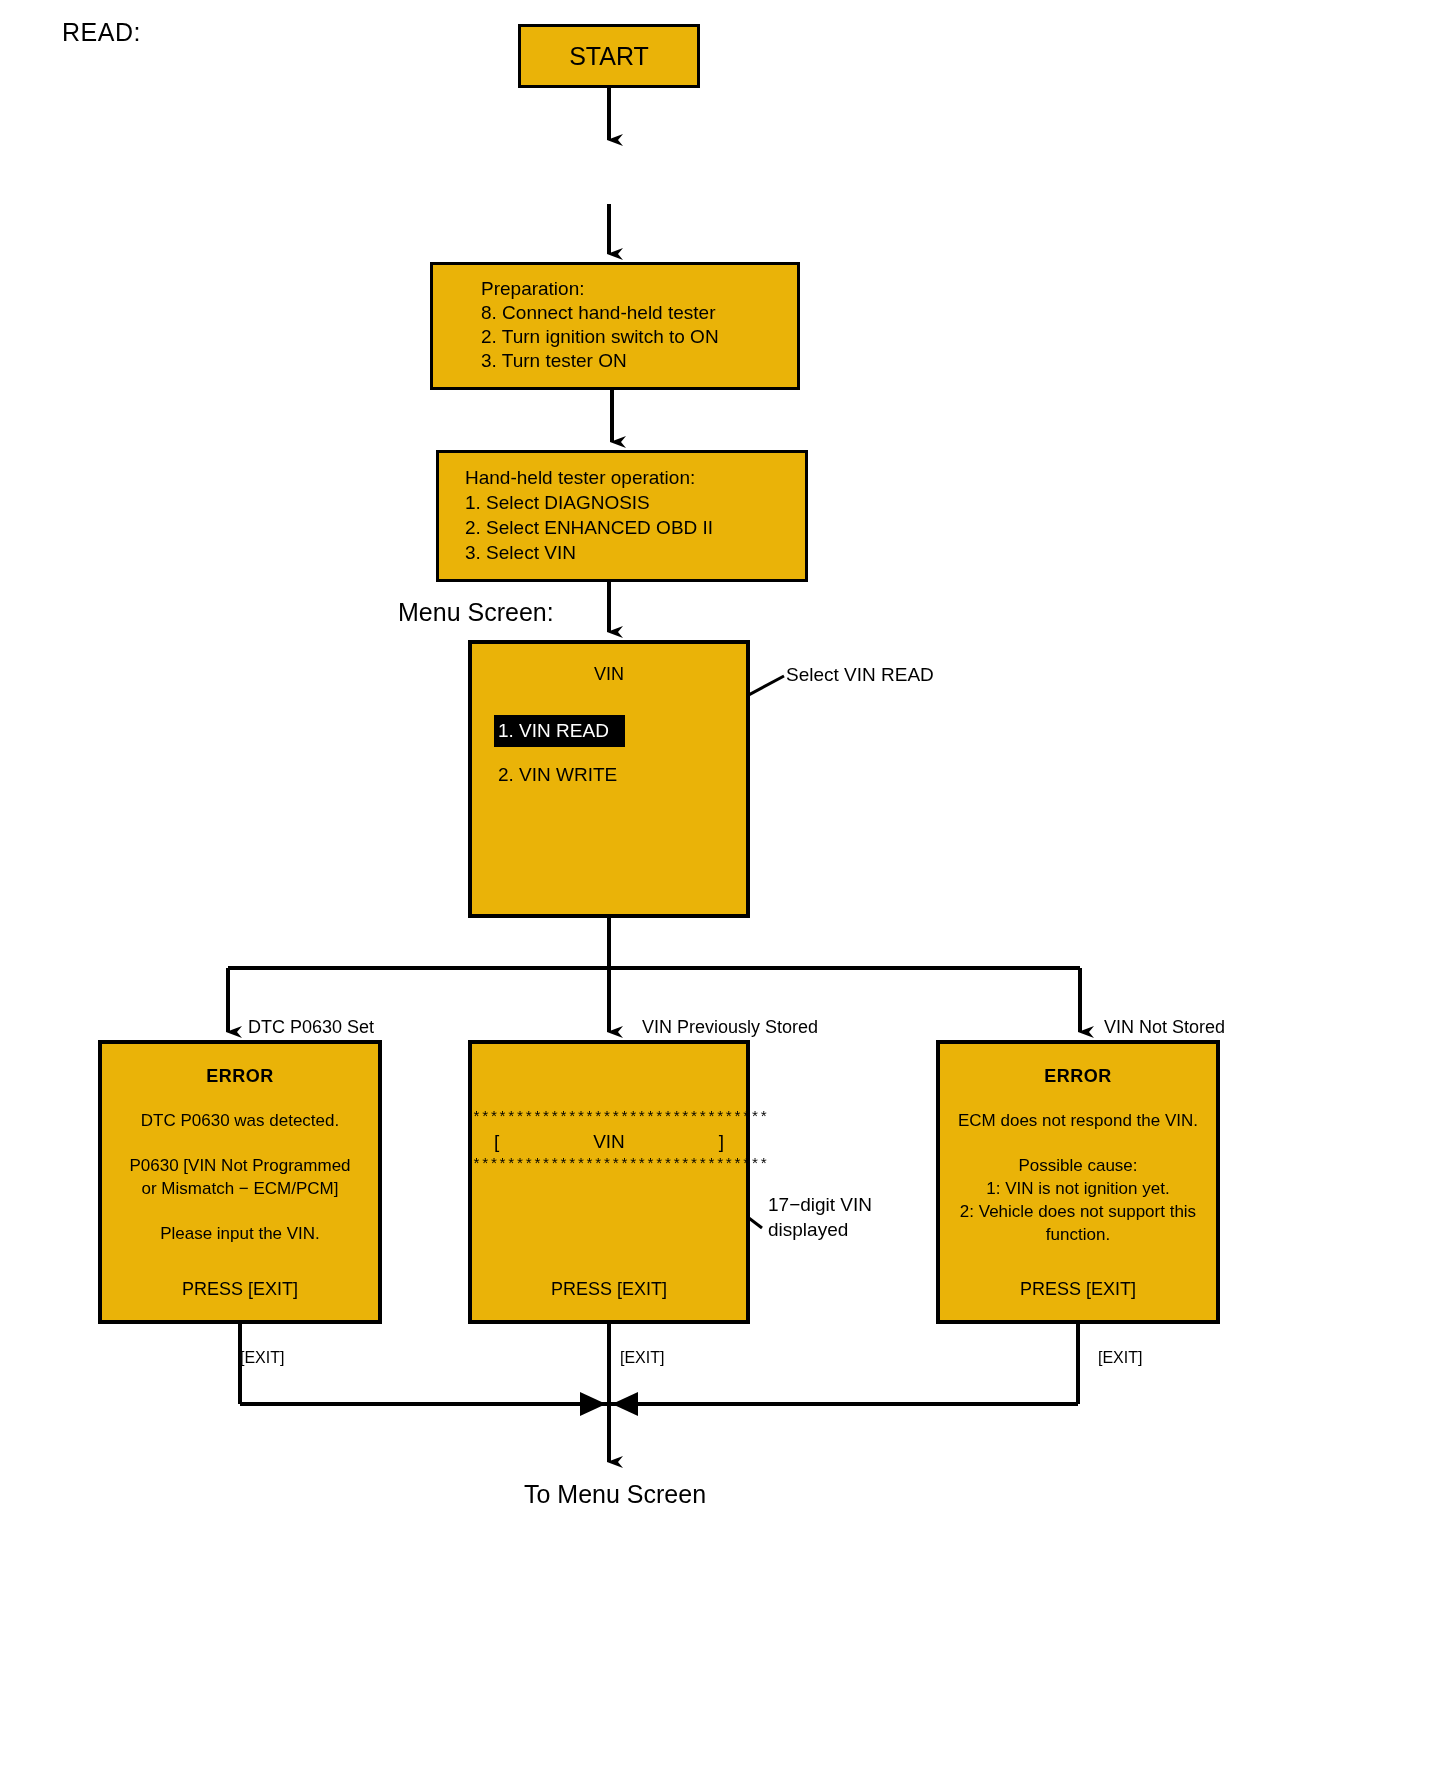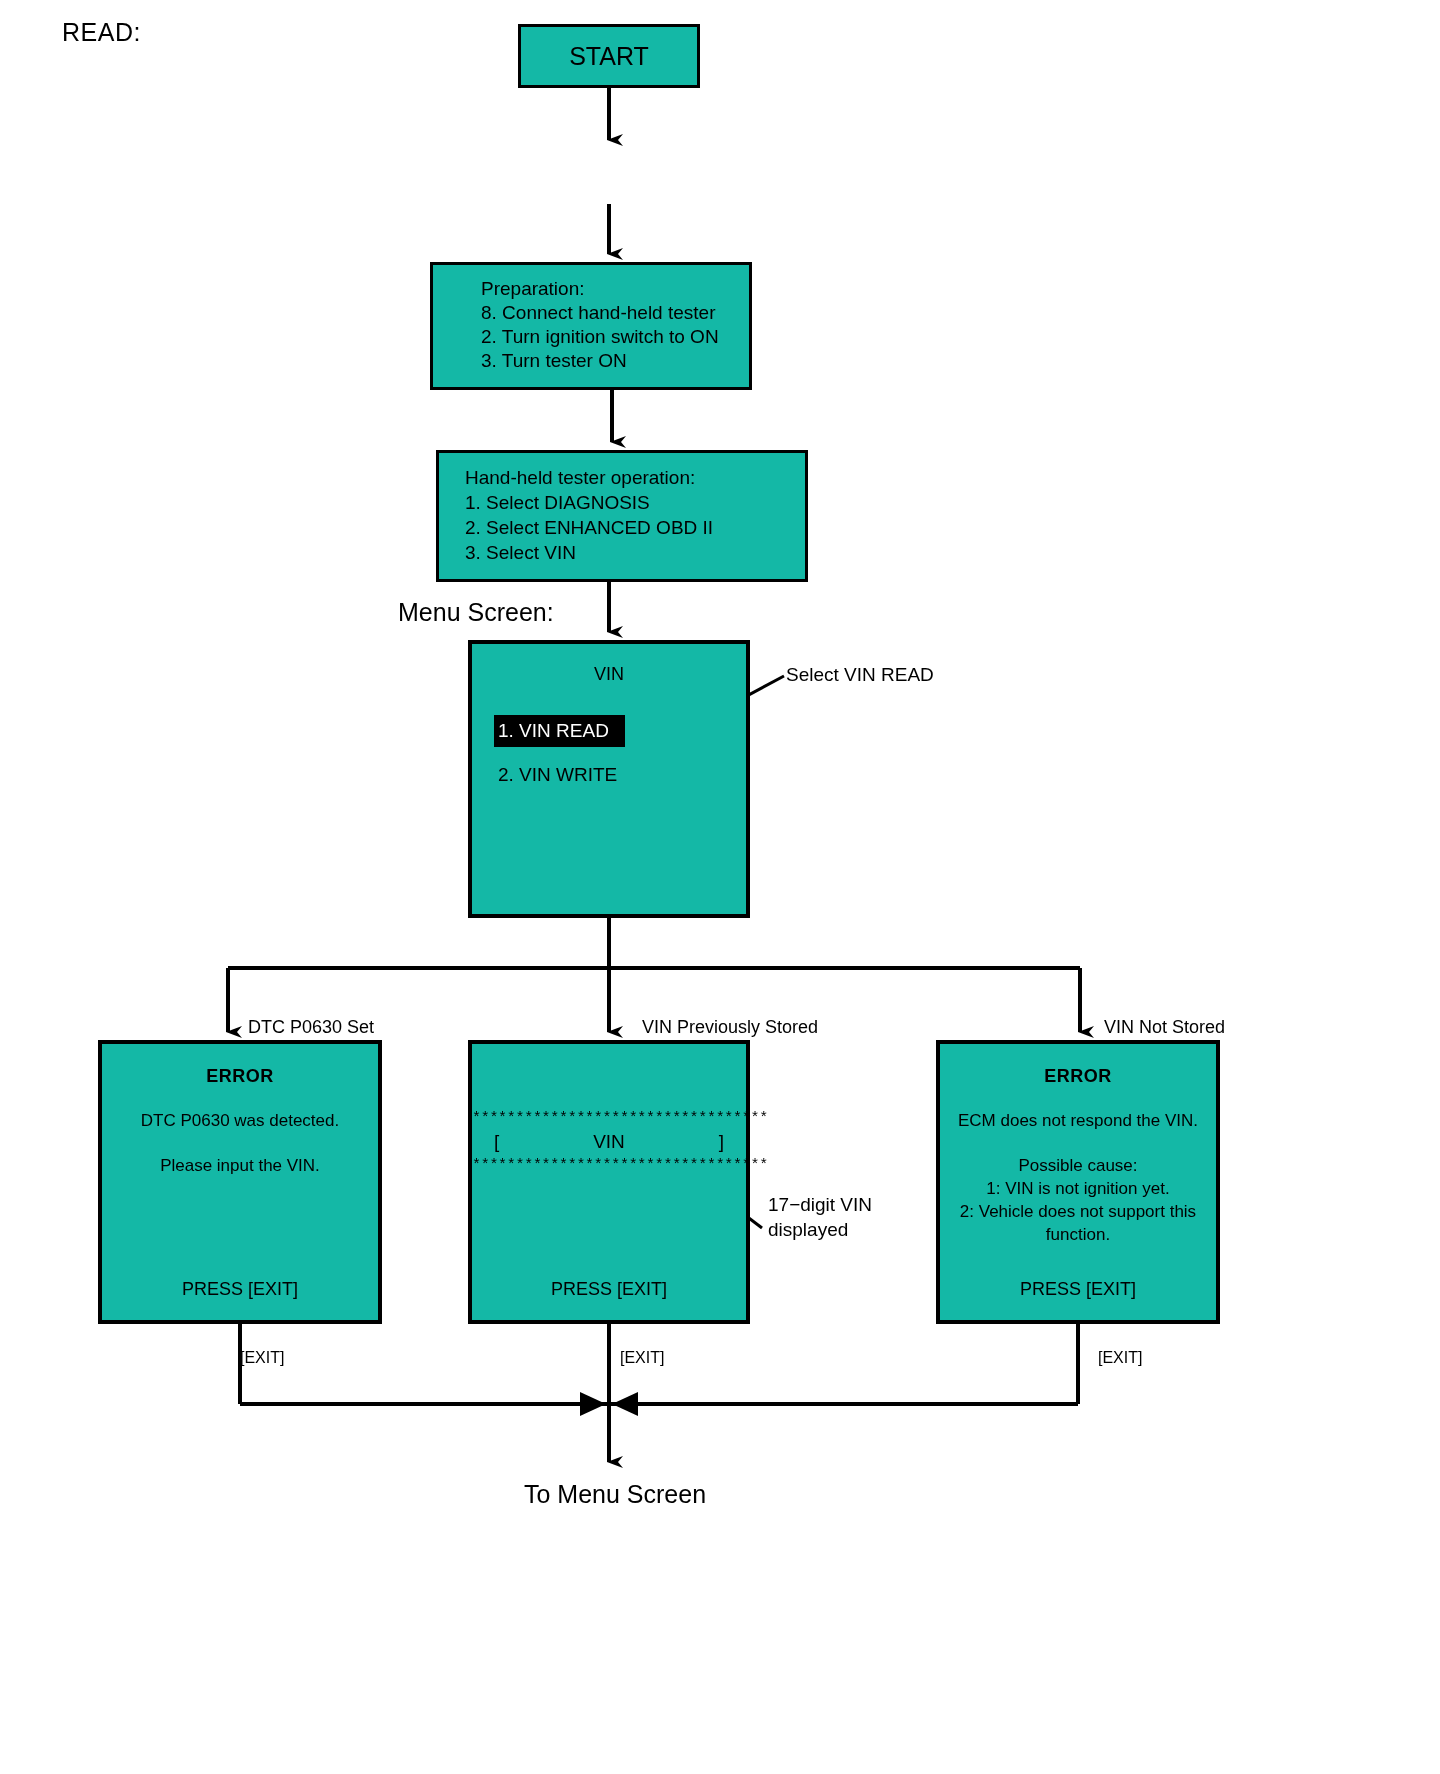--- a/index.html
+++ b/index.html
@@ -31,35 +31,35 @@
     font-size: 25px;
   }
   .to-menu-screen {
     left: 524px; top: 1480px;
     font-size: 25px;
   }
 
   
   .box {
     border: 3px solid #000;
-    background: #14b8a6;
+    background: #eab308;
     box-sizing: border-box;
   }
   .box-start {
     left: 518px; top: 24px; width: 182px; height: 64px;
     display: flex; align-items: center; justify-content: center;
     font-size: 25px;
   }
   .box-confirm {
     left: 430px; top: 148px; width: 368px; height: 56px;
     display: flex; align-items: center; justify-content: center;
     font-size: 19px;
   }
   .box-prep {
-    left: 430px; top: 262px; width: 322px; height: 128px;
+    left: 430px; top: 262px; width: 370px; height: 128px;
     padding: 12px 16px 0 48px;
     font-size: 19px;
     line-height: 24px;
   }
   .box-hht {
     left: 436px; top: 450px; width: 372px; height: 132px;
     padding: 12px 0 0 26px;
     font-size: 19px;
     line-height: 25px;
   }
@@ -218,20 +218,24 @@
 
   <div class="abs callout callout-select">Select VIN READ</div>
 
   <div class="abs brlabel brlabel-l">DTC P0630 Set</div>
   <div class="abs brlabel brlabel-m">VIN Previously Stored</div>
   <div class="abs brlabel brlabel-r">VIN Not Stored</div>
 
   <div class="abs box screen-res screen-left">
     <div class="res-head">ERROR</div>
     <div class="res-line">DTC P0630 was detected.</div>
+    <div class="res-line">
+      <div>P0630  [VIN Not Programmed</div>
+      <div>or Mismatch − ECM/PCM]</div>
+    </div>
     <div class="res-line">Please input the VIN.</div>
     <div class="res-press">PRESS [EXIT]</div>
   </div>
 
   <div class="abs box screen-res screen-mid">
     <div class="stars" style="margin-top:66px">**********************************</div>
     <div class="vinrow">
       <span>[</span>
       <span>VIN</span>
       <span>]</span>

